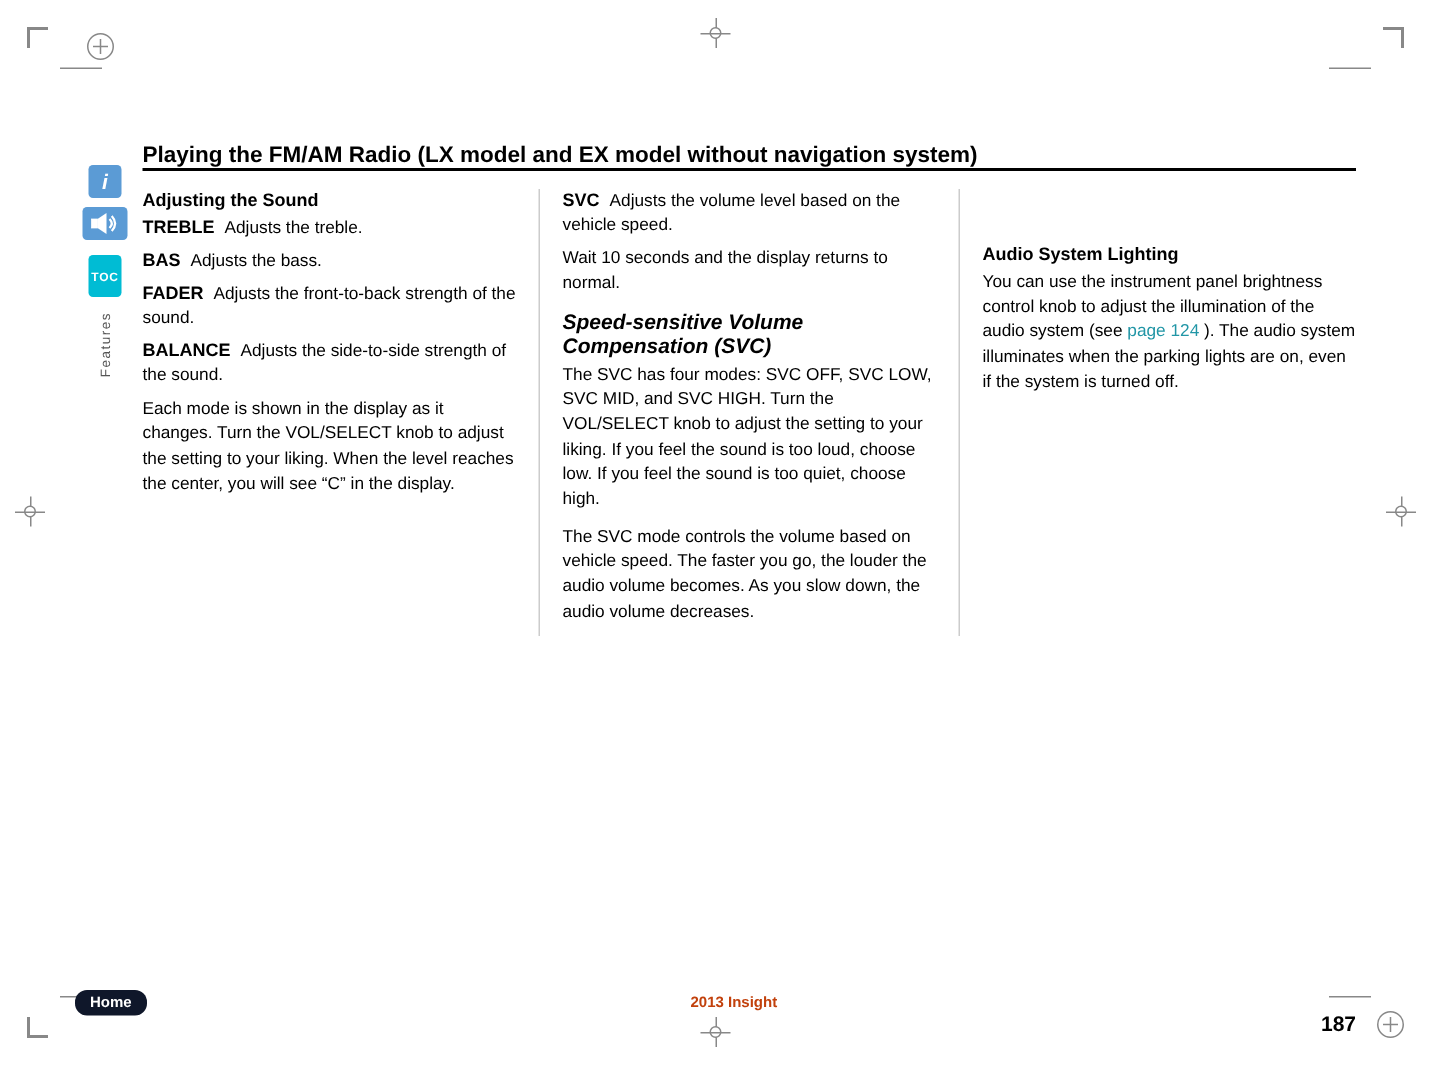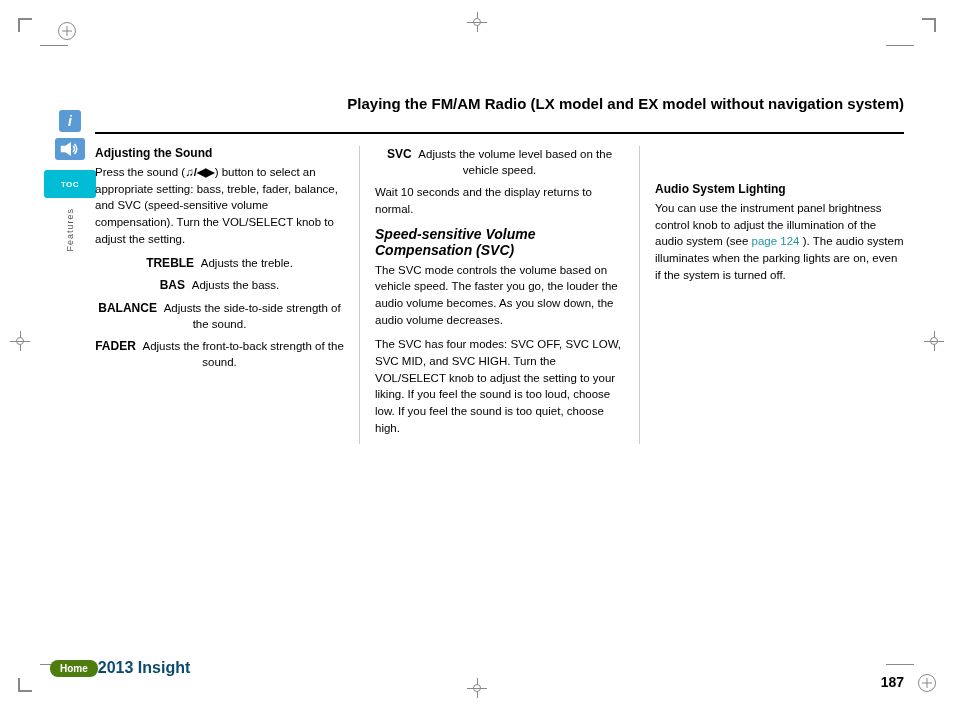--- a/index.html
+++ b/index.html
@@ -106,21 +106,21 @@
 
     .sound-icon {
       width: 30px; height: 22px;
       background: #5b9bd5;
       border-radius: 3px;
       display: flex; align-items: center; justify-content: center;
     }
     .sound-icon svg { width: 20px; height: 16px; }
 
     .toc-badge {
-      width: 52px; height: 28px;
+      width: 22px; height: 28px;
       background: #00bcd4;
       border-radius: 3px;
       display: flex; align-items: center; justify-content: center;
       color: #fff;
       font-size: 8px;
       font-weight: bold;
       letter-spacing: 0.5px;
       margin-top: 4px;
     }
 
@@ -138,23 +138,23 @@
       position: absolute;
       left: 95px;
       right: 50px;
       top: 95px;
       bottom: 75px;
     }
 
     .page-title {
       font-size: 15px;
       font-weight: bold;
-      text-align: right;
+      text-align: left;
       border-bottom: 2px solid #000;
-      padding-bottom: 20px;
+      padding-bottom: 0;
       margin-bottom: 12px;
     }
 
     .content-columns {
       display: flex;
       gap: 0;
     }
 
     .col-left {
       flex: 1;
@@ -181,21 +181,20 @@
     }
 
     .body-text {
       font-size: 11.5px;
       line-height: 1.45;
       margin-bottom: 8px;
     }
 
     .term-row {
       margin-bottom: 6px;
-      text-align: center;
     }
 
     .term {
       font-weight: bold;
       font-size: 12px;
     }
 
     .term-desc {
       font-size: 11.5px;
       line-height: 1.4;
@@ -218,32 +217,33 @@
       position: absolute;
       bottom: 20px;
       left: 50px;
       right: 50px;
       display: flex;
       align-items: center;
       justify-content: space-between;
     }
 
     .home-btn {
-      background: #4d7c0f;
+      background: #0f172a;
       border-radius: 8px;
       padding: 3px 10px;
       color: #fff;
       font-size: 10px;
       font-weight: bold;
     }
 
     .footer-title {
-      color: #0c4a6e;
-      font-size: 16px;
-      font-weight: bold;
+      color: #c2410c;
+      font-size: 10px;
+      font-weight: bold;
+      text-align: center;
       flex: 1;
     }
 
     .page-number {
       font-size: 14px;
       font-weight: bold;
       margin-top: 28px;
     }
 
     
@@ -317,45 +317,43 @@
   </div>
 </div>
 
 <div class="main-content">
   <div class="page-title">Playing the FM/AM Radio (LX model and EX model without navigation system)</div>
 
   <div class="content-columns">
 
     <div class="col-left">
       <div class="section-title">Adjusting the Sound</div>
-      <div class="body-text">
-        Press the sound (<span style="font-weight:bold;">♫/◀▶</span>) button to select an appropriate setting: bass, treble, fader, balance, and SVC (speed-sensitive volume compensation). Turn the VOL/SELECT knob to adjust the setting.
-      </div>
       <div class="term-row">
         <span class="term">TREBLE</span>&nbsp;&nbsp;<span class="term-desc">Adjusts the treble.</span>
       </div>
       <div class="term-row">
         <span class="term">BAS</span>&nbsp;&nbsp;<span class="term-desc">Adjusts the bass.</span>
       </div>
       <div class="term-row">
+        <span class="term">FADER</span>&nbsp;&nbsp;<span class="term-desc">Adjusts the front-to-back strength of the sound.</span>
+      </div>
+      <div class="term-row">
         <span class="term">BALANCE</span>&nbsp;&nbsp;<span class="term-desc">Adjusts the side-to-side strength of the sound.</span>
       </div>
-      <div class="term-row">
-        <span class="term">FADER</span>&nbsp;&nbsp;<span class="term-desc">Adjusts the front-to-back strength of the sound.</span>
-      </div>
+      <div class="body-text">Each mode is shown in the display as it changes. Turn the VOL/SELECT knob to adjust the setting to your liking. When the level reaches the center, you will see “C” in the display.</div>
     </div>
 
     <div class="col-middle">
       <div class="term-row">
         <span class="term">SVC</span>&nbsp;&nbsp;<span class="term-desc">Adjusts the volume level based on the vehicle speed.</span>
       </div>
       <div class="body-text">Wait 10 seconds and the display returns to normal.</div>
       <div class="italic-title">Speed-sensitive Volume Compensation (SVC)</div>
+      <div class="body-text">The SVC has four modes: SVC OFF, SVC LOW, SVC MID, and SVC HIGH. Turn the VOL/SELECT knob to adjust the setting to your liking. If you feel the sound is too loud, choose low. If you feel the sound is too quiet, choose high.</div>
       <div class="body-text">The SVC mode controls the volume based on vehicle speed. The faster you go, the louder the audio volume becomes. As you slow down, the audio volume decreases.</div>
-      <div class="body-text">The SVC has four modes: SVC OFF, SVC LOW, SVC MID, and SVC HIGH. Turn the VOL/SELECT knob to adjust the setting to your liking. If you feel the sound is too loud, choose low. If you feel the sound is too quiet, choose high.</div>
     </div>
 
     <div class="col-right">
       <div class="section-title">Audio System Lighting</div>
       <div class="body-text">
         <span>You can use the instrument panel brightness control knob to adjust the illumination of the audio system (see</span>
         <span class="link-text">page 124</span>
         <span>). The audio system illuminates when the parking lights are on, even if the system is turned off.</span>
       </div>
     </div>

